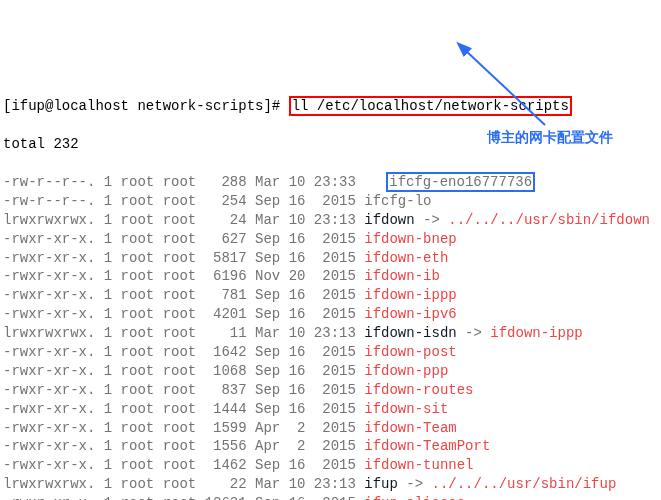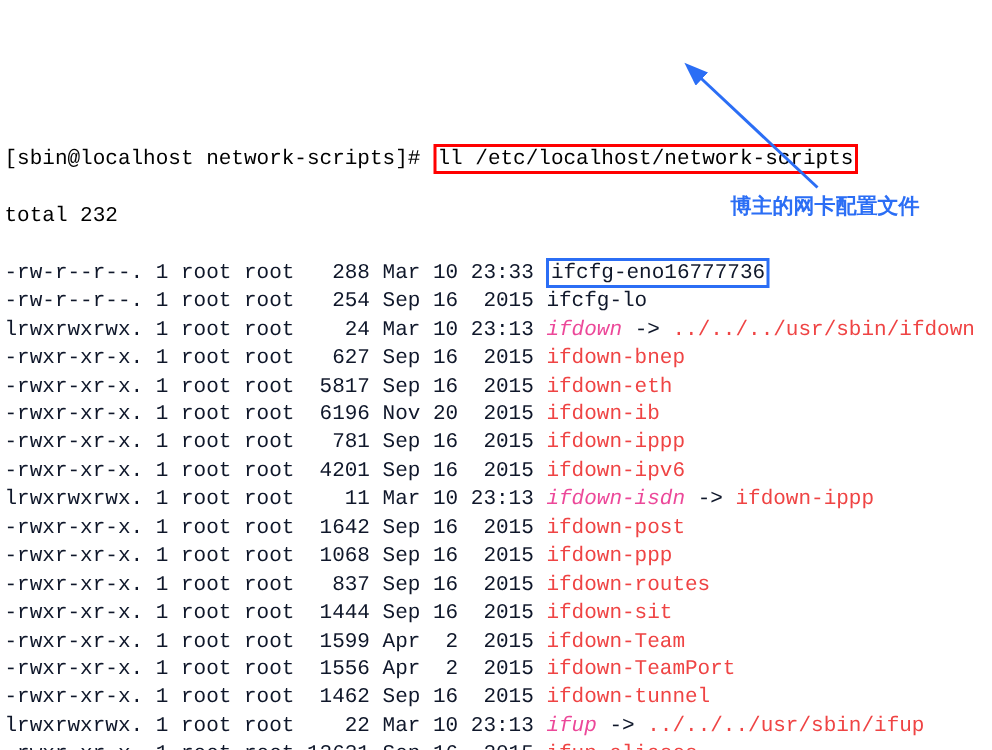--- a/index.html
+++ b/index.html
@@ -10,44 +10,44 @@
       padding: 3px;
       white-space: pre;
       line-height: 1.35;
       position: relative;
       width: 661px;
       height: 500px;
       overflow: hidden;
     }
     .prompt-line { color: #000; }
     .red-box { border: 2px solid #f00; padding: 0 1px; }
-    .blue-box { border: 2px solid #2b6ef5; padding: 0 1px; }
-    .black { color: #0f172a; }
-    .cyan { color: #ec4899; font-style: italic; }
+    .blue-box { border: 2px solid #2b6ef5; padding: 0 1px; margin-left: 22px; }
+    .black { color: #737373; }
+    .cyan { color: #0f172a; }
     .green { color: #ef4444; }
     .annotation {
       position: absolute;
       color: #2b6ef5;
       font-family: "Microsoft YaHei", sans-serif;
       font-weight: bold;
       font-size: 14px;
     }
     .arrow {
       position: absolute;
       pointer-events: none;
     }
     .listing div { height: 18.9px; }
   </style>
 </head>
 <body>
 
 
 
 <div>
-<div class="prompt-line"><span>[sbin@localhost network-scripts]# </span><span class="red-box">ll /etc/localhost/network-scripts</span></div>
+<div class="prompt-line"><span>[ifup@localhost network-scripts]# </span><span class="red-box">ll /etc/localhost/network-scripts</span></div>
 <div>total 232</div>
 <div class="listing"><div><span class="black">-rw-r--r--. 1 root root   288 Mar 10 23:33 </span><span class="blue-box black">ifcfg-eno16777736</span></div><div><span class="black">-rw-r--r--. 1 root root   254 Sep 16  2015 </span><span class="black">ifcfg-lo</span></div><div><span class="black">lrwxrwxrwx. 1 root root    24 Mar 10 23:13 </span><span class="cyan">ifdown</span><span class="black"> -&gt; </span><span class="green">../../../usr/sbin/ifdown</span></div><div><span class="black">-rwxr-xr-x. 1 root root   627 Sep 16  2015 </span><span class="green">ifdown-bnep</span></div><div><span class="black">-rwxr-xr-x. 1 root root  5817 Sep 16  2015 </span><span class="green">ifdown-eth</span></div><div><span class="black">-rwxr-xr-x. 1 root root  6196 Nov 20  2015 </span><span class="green">ifdown-ib</span></div><div><span class="black">-rwxr-xr-x. 1 root root   781 Sep 16  2015 </span><span class="green">ifdown-ippp</span></div><div><span class="black">-rwxr-xr-x. 1 root root  4201 Sep 16  2015 </span><span class="green">ifdown-ipv6</span></div><div><span class="black">lrwxrwxrwx. 1 root root    11 Mar 10 23:13 </span><span class="cyan">ifdown-isdn</span><span class="black"> -&gt; </span><span class="green">ifdown-ippp</span></div><div><span class="black">-rwxr-xr-x. 1 root root  1642 Sep 16  2015 </span><span class="green">ifdown-post</span></div><div><span class="black">-rwxr-xr-x. 1 root root  1068 Sep 16  2015 </span><span class="green">ifdown-ppp</span></div><div><span class="black">-rwxr-xr-x. 1 root root   837 Sep 16  2015 </span><span class="green">ifdown-routes</span></div><div><span class="black">-rwxr-xr-x. 1 root root  1444 Sep 16  2015 </span><span class="green">ifdown-sit</span></div><div><span class="black">-rwxr-xr-x. 1 root root  1599 Apr  2  2015 </span><span class="green">ifdown-Team</span></div><div><span class="black">-rwxr-xr-x. 1 root root  1556 Apr  2  2015 </span><span class="green">ifdown-TeamPort</span></div><div><span class="black">-rwxr-xr-x. 1 root root  1462 Sep 16  2015 </span><span class="green">ifdown-tunnel</span></div><div><span class="black">lrwxrwxrwx. 1 root root    22 Mar 10 23:13 </span><span class="cyan">ifup</span><span class="black"> -&gt; </span><span class="green">../../../usr/sbin/ifup</span></div><div><span class="black">-rwxr-xr-x. 1 root root 12631 Sep 16  2015 </span><span class="green">ifup-aliases</span></div></div>
 </div>
 
 <svg class="arrow" style="left:450px; top:40px; width:120px; height:100px;">
   <defs>
     <marker id="ah" markerWidth="10" markerHeight="10" refX="2" refY="3" orient="auto">
       <path d="M0,0 L0,6 L8,3 z" fill="#2b6ef5"></path>
     </marker>
   </defs>

